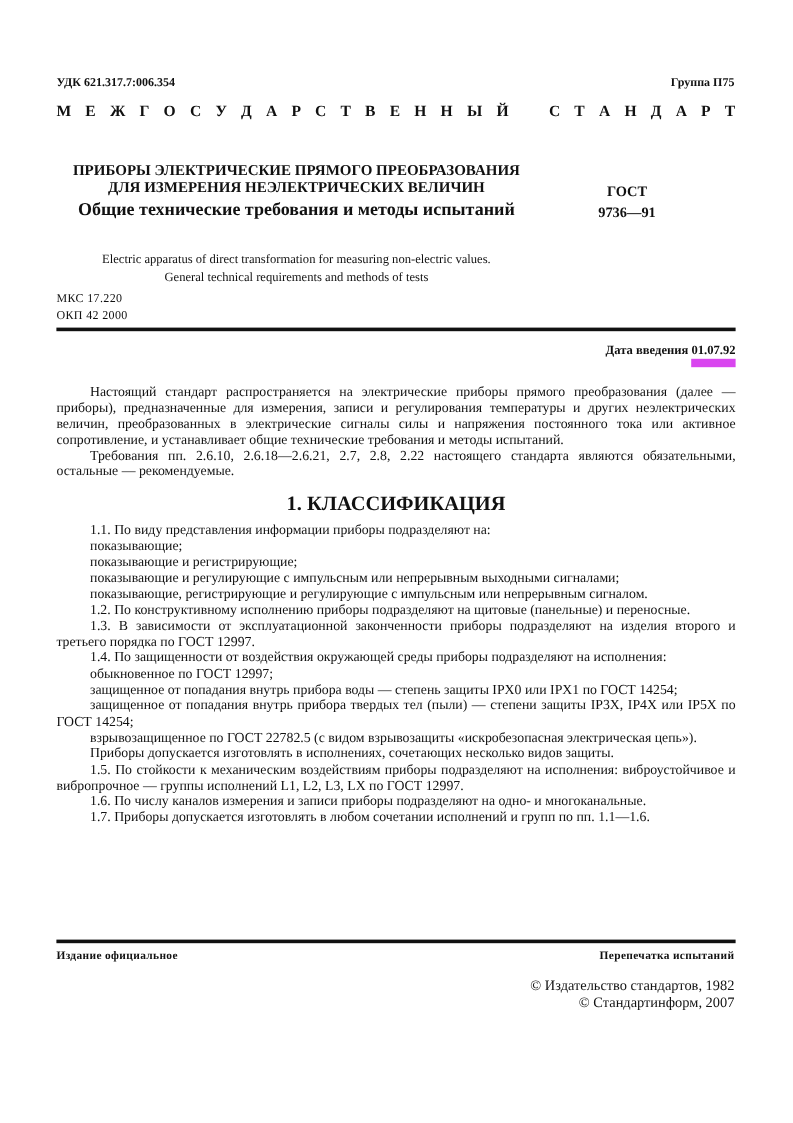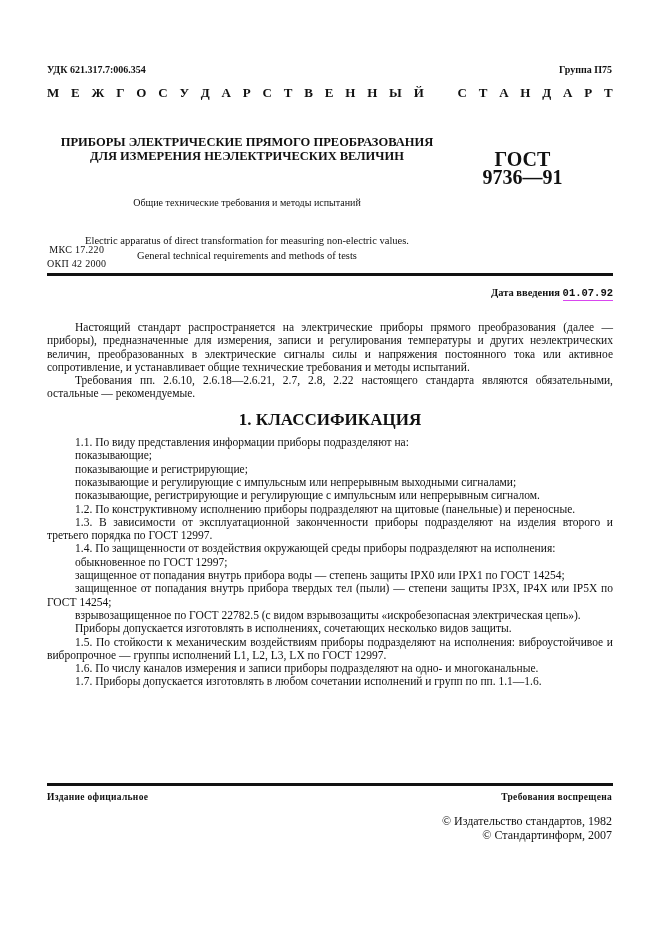--- a/index.html
+++ b/index.html
@@ -1,34 +1,34 @@
 <!DOCTYPE html>
 <html><head>
   <meta charset="utf-8">
   <style>
     html, body { margin: 0; padding: 0; background: #ffffff; }
     body {
       width: 661px; height: 936px; position: relative; overflow: hidden;
       font-family: "Liberation Serif", "DejaVu Serif", serif; color: #111;
     }
-    .abs { position: absolute; text-align: center; }
+    .abs { position: absolute; }
     .udk { left: 47px; top: 64px; font-size: 10px; font-weight: bold; }
     .group { right: 49px; top: 64px; font-size: 10px; font-weight: bold; }
     .interstate { left: 47px; top: 85px; width: 566px; font-size: 13px; font-weight: bold;
       display: flex; justify-content: space-between; letter-spacing: 0; }
     .interstate span { display: inline-block; }
     .title-block { left: 47px; top: 135px; width: 400px; text-align: center; }
     .title-ru { font-size: 12.5px; font-weight: bold; line-height: 14px; }
-    .subtitle-ru { font-size: 10px; font-weight: normal; margin-top: 34px; }
+    .subtitle-ru { font-size: 15px; font-weight: bold; margin-top: 4px; }
     .title-en { font-size: 10.5px; line-height: 15px; margin-top: 25px; }
-    .gost { left: 480px; top: 150px; width: 85px; text-align: center; font-weight: bold; font-size: 20px; line-height: 18px; }
+    .gost { left: 480px; top: 150px; width: 85px; text-align: center; font-weight: bold; font-size: 12px; line-height: 18px; }
     .codes { left: 47px; top: 243px; font-size: 10px; line-height: 14px; letter-spacing: 0.3px; }
     .rule { left: 47px; width: 566px; height: 3px; background: #111; }
     .date { right: 48px; top: 287px; font-size: 10.5px; font-weight: bold; }
-    .date .val { border-bottom: 1px solid #d946ef; padding-bottom: 1px; font-family: Liberation Mono, monospace; }
+    .date .val { border-bottom: 7px solid #d946ef; padding-bottom: 1px; }
     .body-text { left: 47px; top: 321px; width: 566px; font-size: 11.5px; line-height: 13.3px; text-align: justify; }
     .body-text p { margin: 0; }
     .ind { text-indent: 28px; }
     .item { padding-left: 28px; text-align: left; }
     .section-head { text-align: center; font-weight: bold; font-size: 17px; margin: 12px 0 10px 0; }
     .footer-left { left: 47px; top: 792px; font-size: 9.5px; font-weight: bold; letter-spacing: 0.3px; }
     .footer-right { right: 49px; top: 792px; font-size: 9.5px; font-weight: bold; letter-spacing: 0.3px; }
     .copyright { right: 49px; top: 814px; font-size: 12px; line-height: 14px; text-align: right; }
   </style>
 </head>
@@ -111,18 +111,18 @@
   <p class="ind">взрывозащищенное по ГОСТ 22782.5 (с видом взрывозащиты «искробезопасная электрическая цепь»).</p>
   <p class="ind">Приборы допускается изготовлять в исполнениях, сочетающих несколько видов защиты.</p>
   <p class="ind">1.5.  По стойкости к механическим воздействиям приборы подразделяют на исполнения: виброустойчивое и вибропрочное — группы исполнений L1, L2, L3, LX по ГОСТ 12997.</p>
   <p class="ind">1.6.  По числу каналов измерения и записи приборы подразделяют на одно- и многоканальные.</p>
   <p class="ind">1.7. Приборы допускается изготовлять в любом сочетании исполнений и групп по пп. 1.1—1.6.</p>
 </div>
 
 <div class="abs rule" style="top:783px"></div>
 
 <div class="abs footer-left">Издание  официальное</div>
-<div class="abs footer-right">Требования  воспрещена</div>
+<div class="abs footer-right">Перепечатка  испытаний</div>
 
 <div class="abs copyright">
   <div>©  Издательство стандартов, 1982</div>
   <div>©  Стандартинформ, 2007</div>
 </div>
 
 </body></html>

